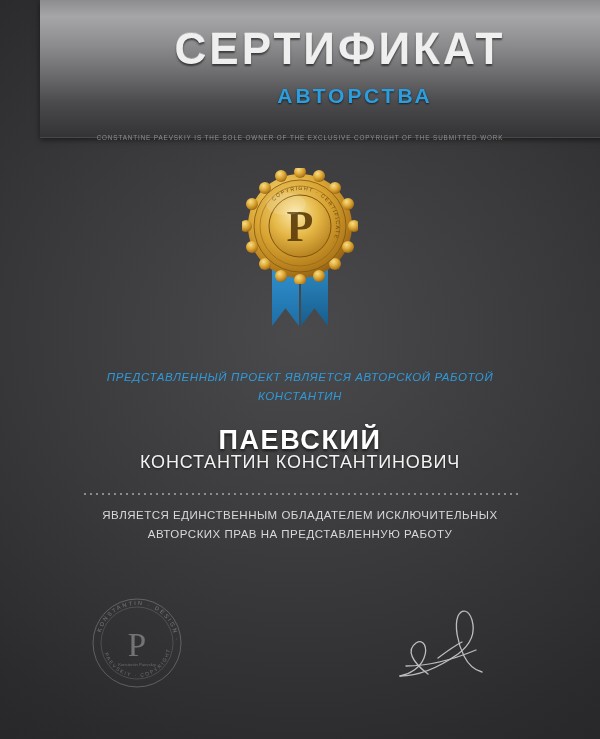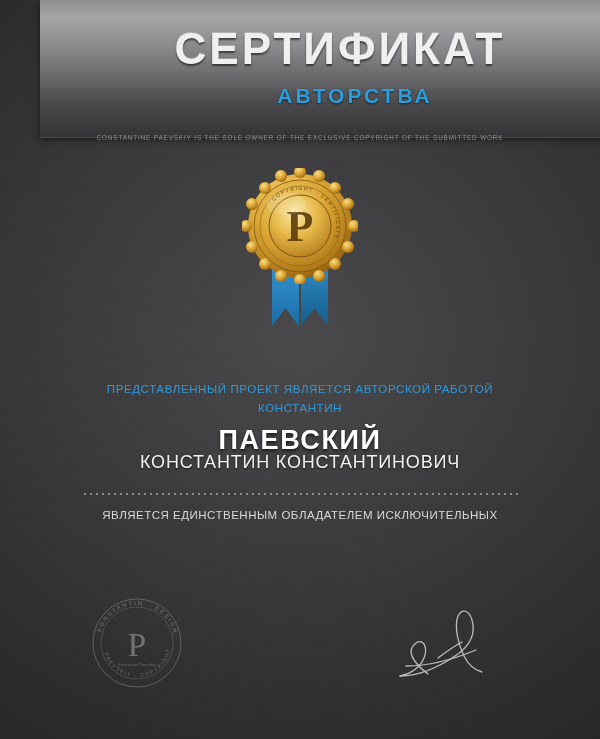--- a/index.html
+++ b/index.html
@@ -100,28 +100,29 @@
     position: relative;
     width: 116px;
     height: 116px;
     margin-top: 0;
     z-index: 3;
   }
   .medal svg { display: block; }
   
   .blue-text {
     position: absolute;
-    top: 380px;
+    top: 368px;
     left: 0;
     width: 100%;
     text-align: center;
     color: #2f9ada;
     font-size: 11.5px;
     letter-spacing: 0.6px;
     line-height: 19px;
+    font-style: italic;
   }
   
   .surname {
     position: absolute;
     top: 425px;
     left: 0;
     width: 100%;
     text-align: center;
     color: #ffffff;
     font-size: 27px;
@@ -259,20 +260,21 @@
     <div>ПРЕДСТАВЛЕННЫЙ ПРОЕКТ ЯВЛЯЕТСЯ АВТОРСКОЙ РАБОТОЙ</div>
     <div>КОНСТАНТИН</div>
   </div>
 
   <div class="surname">ПАЕВСКИЙ</div>
   <div class="givenname">КОНСТАНТИН КОНСТАНТИНОВИЧ</div>
   <div class="dotted-rule"></div>
 
   <div class="footer-text">
     <div>ЯВЛЯЕТСЯ ЕДИНСТВЕННЫМ ОБЛАДАТЕЛЕМ ИСКЛЮЧИТЕЛЬНЫХ</div>
+    <div>АВТОРСКИХ ПРАВ НА ПРЕДСТАВЛЕННУЮ РАБОТУ</div>
   </div>
 
   <div class="seal">
     <svg width="98" height="98" viewBox="0 0 98 98">
       <defs>
         <path id="sealTop" d="M49,49 m-38,0 a38,38 0 0,1 76,0"></path>
         <path id="sealBot" d="M49,49 m-34,0 a34,34 0 0,0 68,0"></path>
       </defs>
       <circle cx="49" cy="49" r="44" fill="none" stroke="#b7b7b9" stroke-width="1" opacity="0.65"></circle>
       <circle cx="49" cy="49" r="36" fill="none" stroke="#b7b7b9" stroke-width="0.8" opacity="0.5"></circle>

